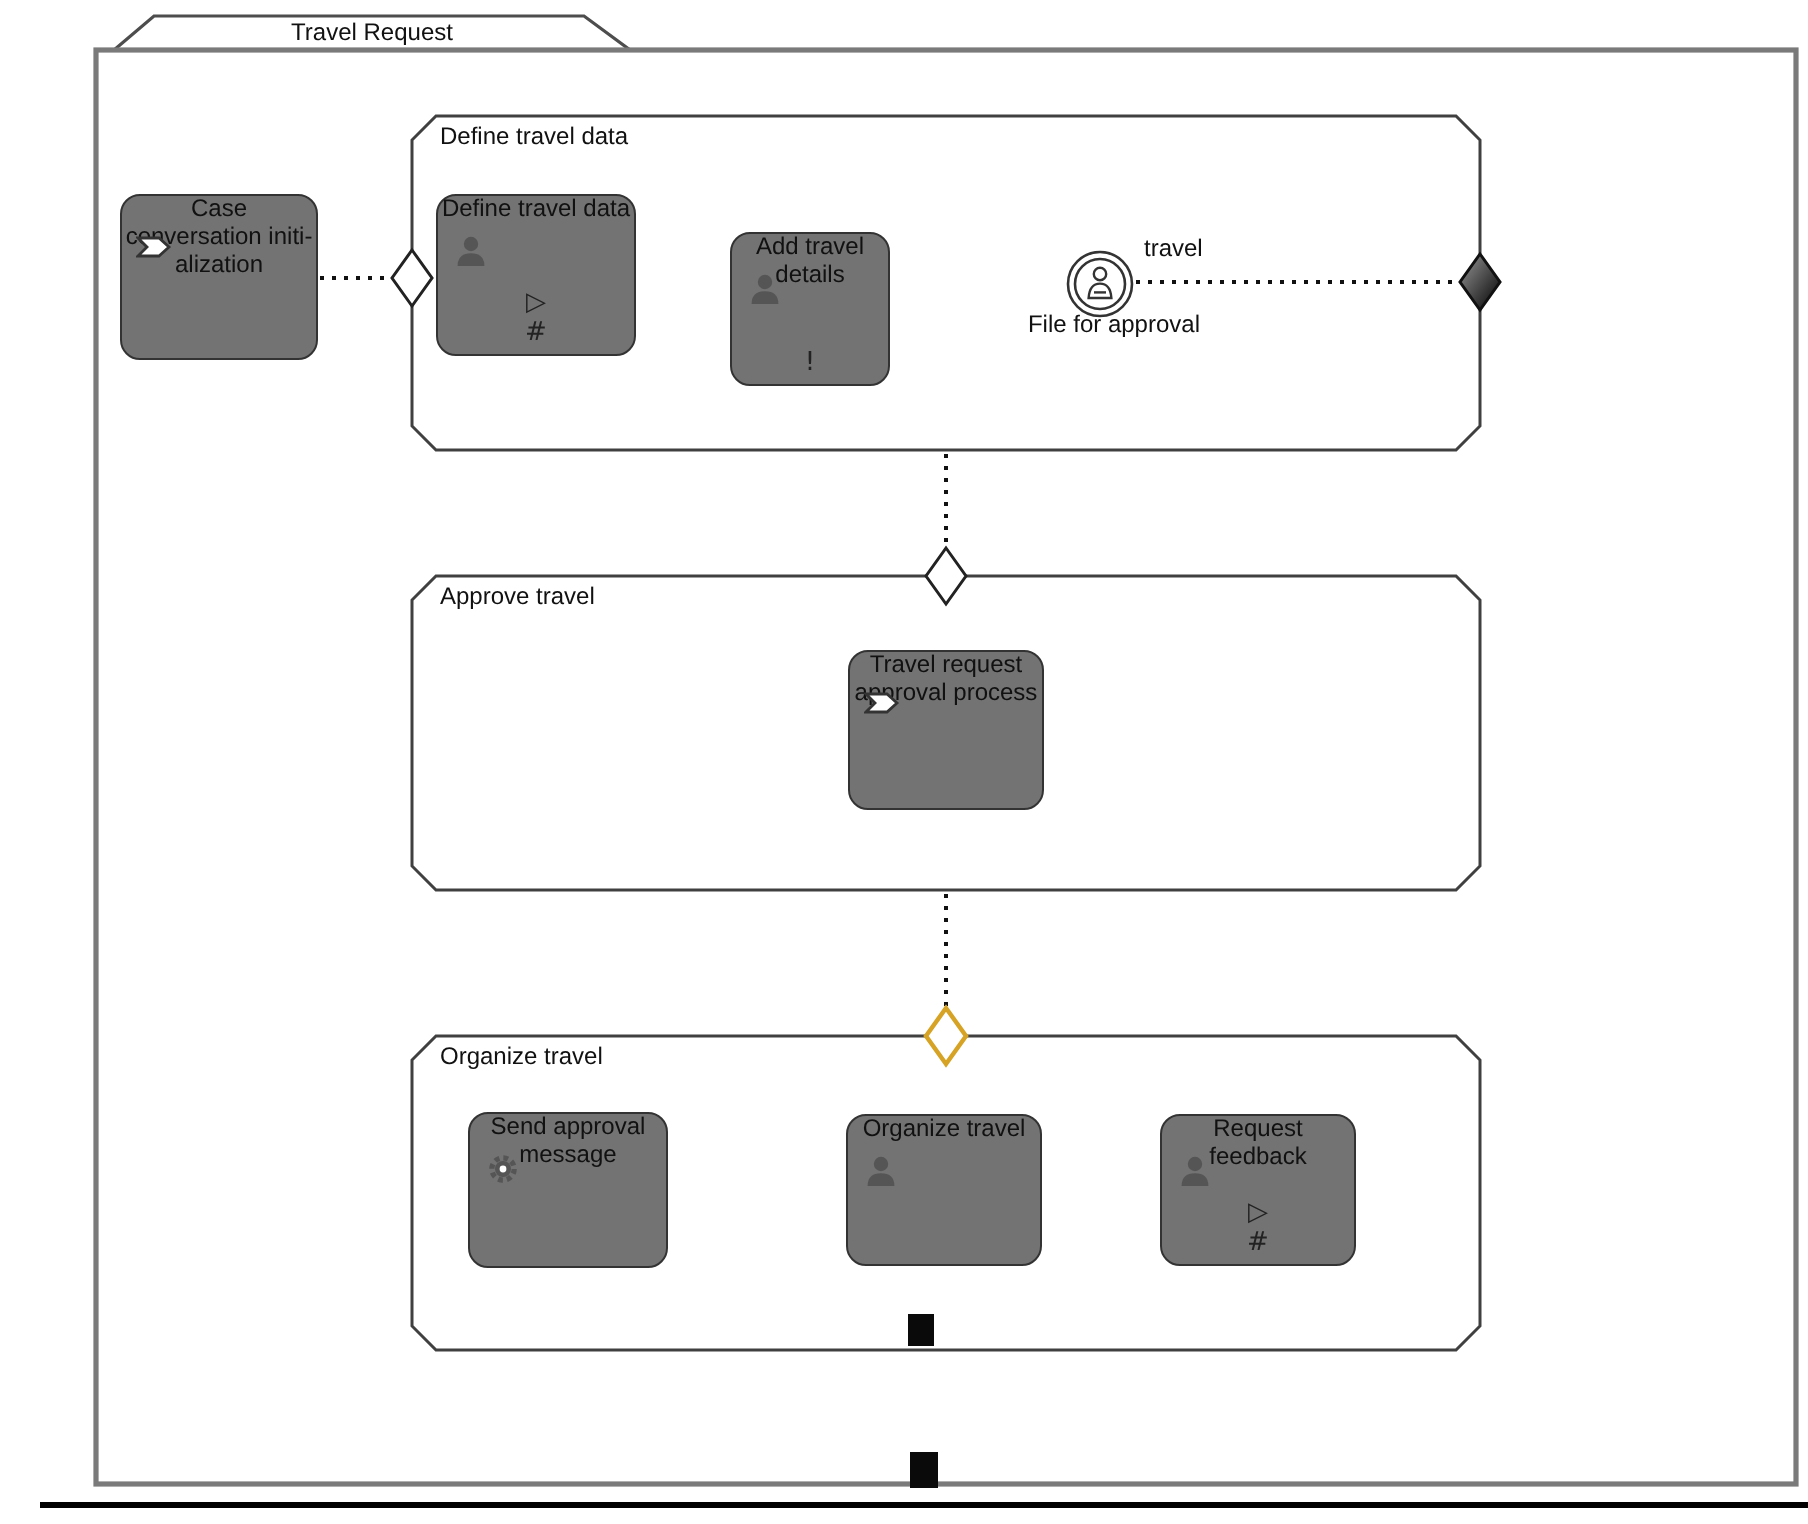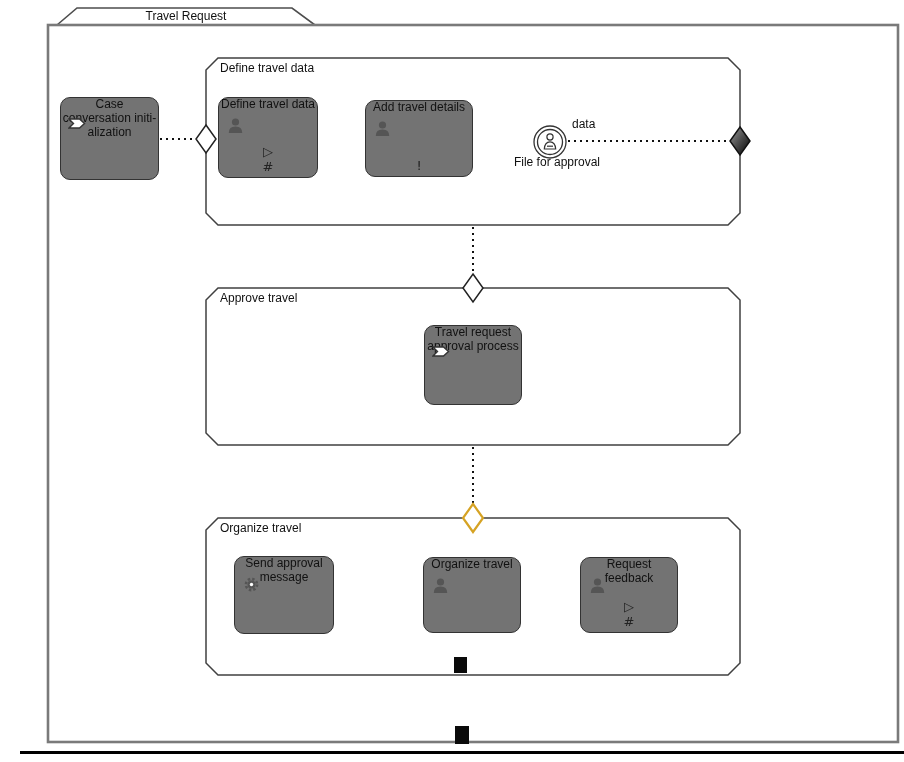--- a/index.html
+++ b/index.html
@@ -60,21 +60,21 @@
     </g>
 
     <rect x="434" y="657" width="13" height="16" fill="#0a0a0a"></rect>
     <rect x="435" y="726" width="14" height="18" fill="#0a0a0a"></rect>
   </svg>
 
   <div class="label tab-label">Travel Request</div>
   <div class="label stage-label" style="left:200px;top:62px">Define travel data</div>
   <div class="label stage-label" style="left:200px;top:292px">Approve travel</div>
   <div class="label stage-label" style="left:200px;top:522px">Organize travel</div>
-  <div class="label" style="left:552px;top:118px">data</div>
+  <div class="label" style="left:552px;top:118px">travel</div>
   <div class="label ev-label" style="left:480px;top:156px;width:100px">File for approval</div>
 
   <div class="task" style="left:40px;top:97px;width:99px;height:83px">
     <span class="t-icon">
       <svg width="18" height="11" viewBox="0 0 18 11">
           <polygon points="1,1 11.5,1 16.5,5.5 11.5,10 1,10 5.5,5.5" fill="#fff" stroke="#333" stroke-width="1.4"></polygon>
         </svg>
     </span>
     <span>Case
 conversation initi-
@@ -88,21 +88,21 @@
           <path d="M0.8,15 Q0.8,8.6 7.5,8.6 Q14.2,8.6 14.2,15 Z"></path>
         </svg>
     </span>
     <span>Define travel data</span>
     <div class="t-markers">
       <span>▷</span>
       <span>#</span>
     </div>
   </div>
 
-  <div class="task" style="left:345px;top:100px;width:108px;height:77px">
+  <div class="task" style="left:345px;top:116px;width:80px;height:77px">
     <span class="t-icon">
       <svg width="15" height="15" viewBox="0 0 15 15" fill="#555">
           <circle cx="7.5" cy="4" r="3.6"></circle>
           <path d="M0.8,15 Q0.8,8.6 7.5,8.6 Q14.2,8.6 14.2,15 Z"></path>
         </svg>
     </span>
     <span>Add travel details</span>
     <div class="t-markers">
       <span>!</span>
     </div>

